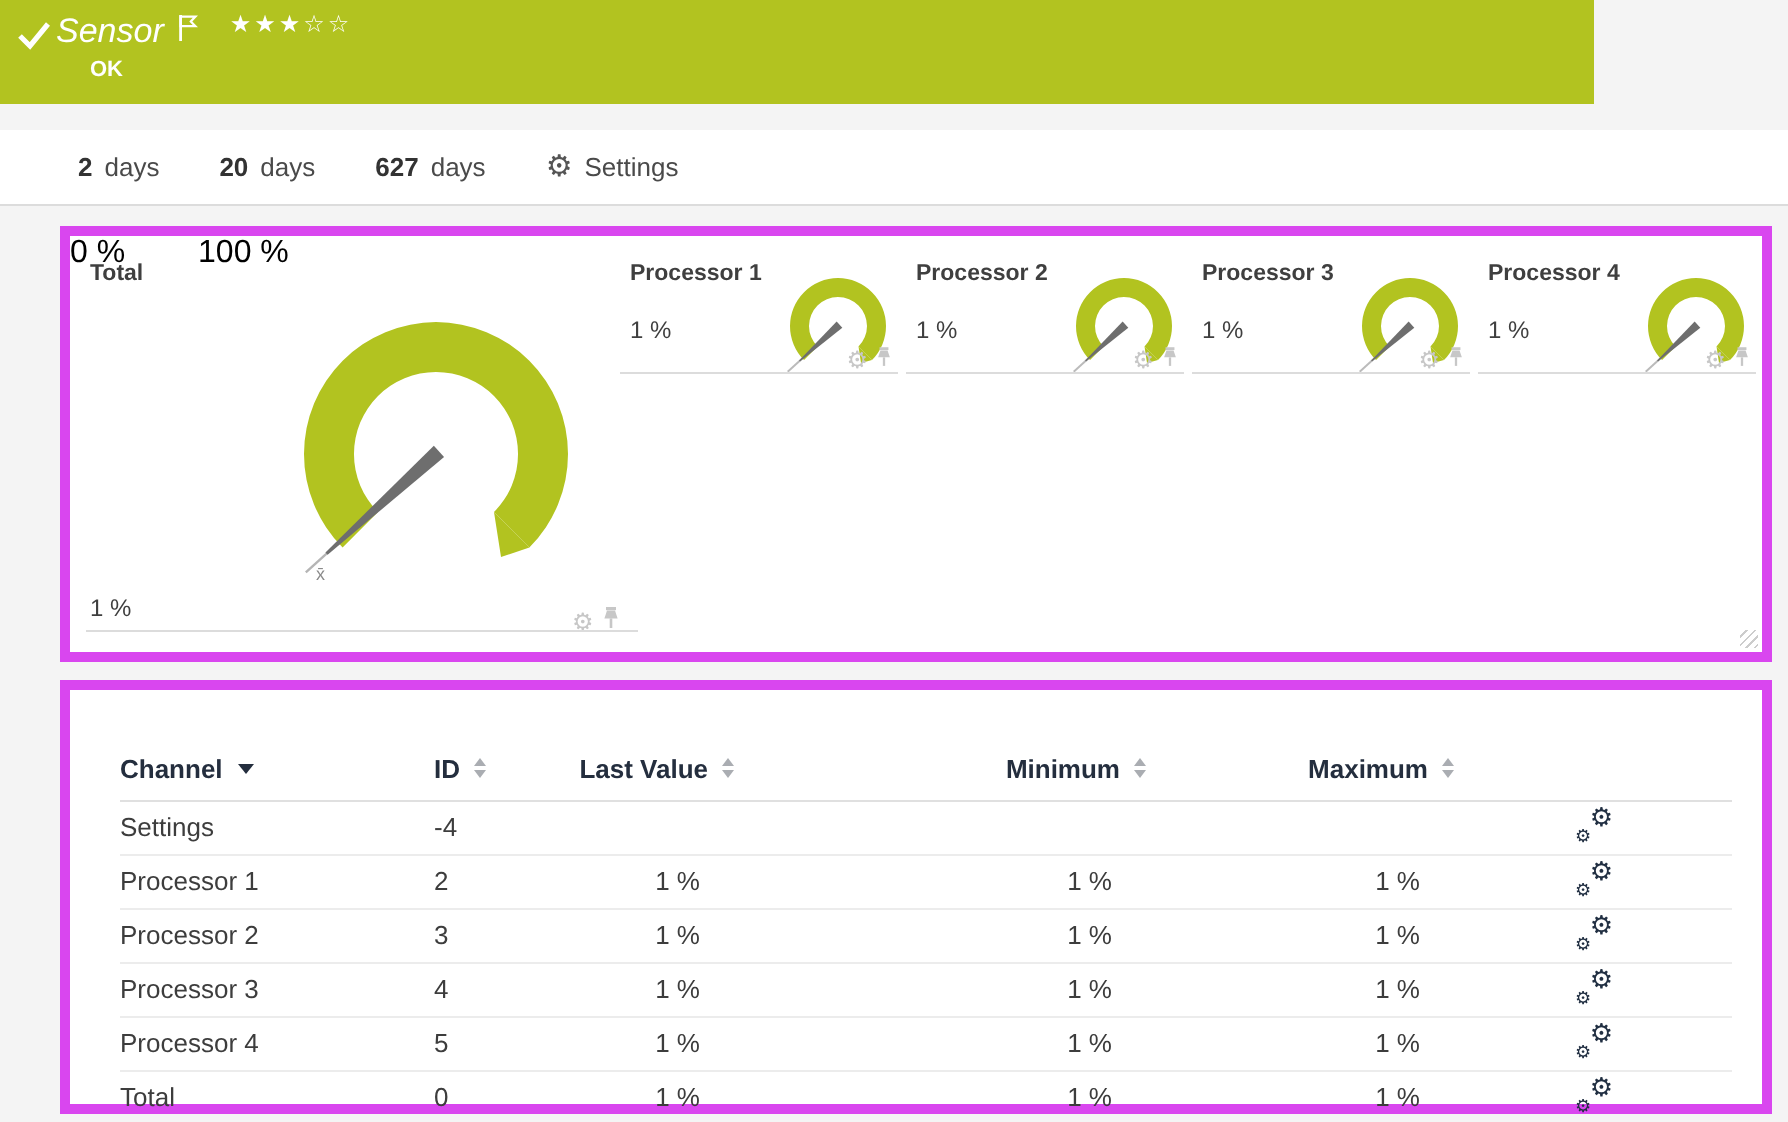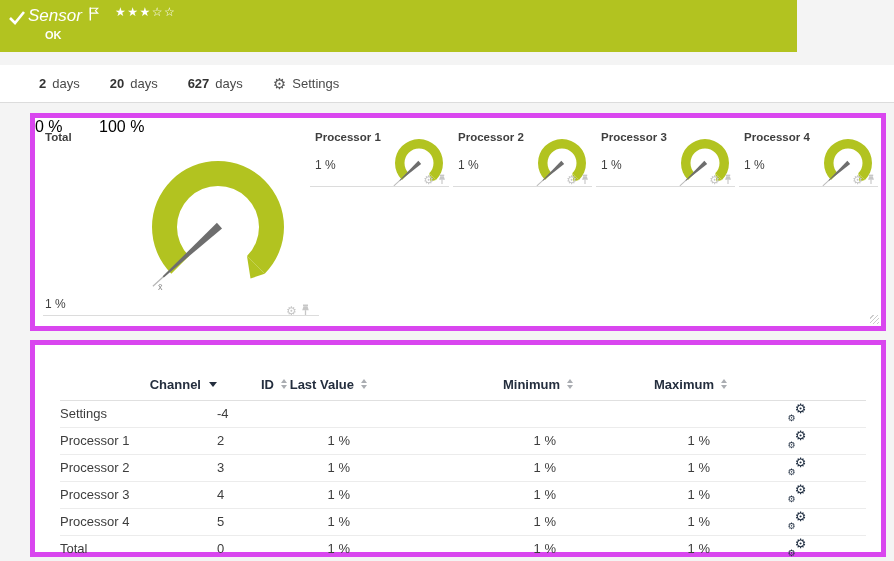--- a/index.html
+++ b/index.html
@@ -40,21 +40,21 @@
   .g-value { position:absolute; font-size:12px; color:#3f3f3f; }
   .underline { position:absolute; border-top:1px solid #dcdcdc; }
   .cell-icons { position:absolute; display:flex; align-items:center; gap:4px; color:#c7c7c7; }
   .cell-icons .gear-glyph { font-size:12px; line-height:10px; color:#c7c7c7; cursor:pointer; }
   .big-gauge { position:absolute; left:103px; top:29px; width:160px; height:160px; overflow:visible; }
   .small-cell { position:absolute; top:0; height:85px; width:139px; }
   .small-gauge { position:absolute; left:79px; top:15px; width:60px; height:60px; overflow:visible; }
 
   
   .ch-table { width:806px; margin:24px 25px 0 25px; border-collapse:collapse; table-layout:fixed; font-size:13px; }
-  .ch-table th { height:31px; font-weight:700; color:#242e3e; text-align:right; border-bottom:1px solid #e0e0e0; vertical-align:middle; cursor:pointer; }
+  .ch-table th { height:31px; font-weight:700; color:#242e3e; text-align:left; border-bottom:1px solid #e0e0e0; vertical-align:middle; cursor:pointer; }
   .ch-table td { height:27px; color:#3d3d3d; border-bottom:1px solid #ececec; vertical-align:middle; }
   .ch-table th.num, .ch-table td.num { text-align:right; }
   .ch-table td.num { padding-right:17px; }
   .ch-table th .hd { display:inline-flex; align-items:center; }
   .sort-updown { display:inline-flex; flex-direction:column; margin-left:7px; }
   .sort-updown i { display:block; width:0; height:0; border-left:3.5px solid transparent; border-right:3.5px solid transparent; }
   .sort-updown .up { border-bottom:4px solid #aaadb2; margin-bottom:2px; }
   .sort-updown .dn { border-top:4px solid #aaadb2; }
   .sort-desc { display:inline-block; margin-left:8px; width:0; height:0; border-left:4px solid transparent;
                border-right:4px solid transparent; border-top:5px solid #242e3e; }

